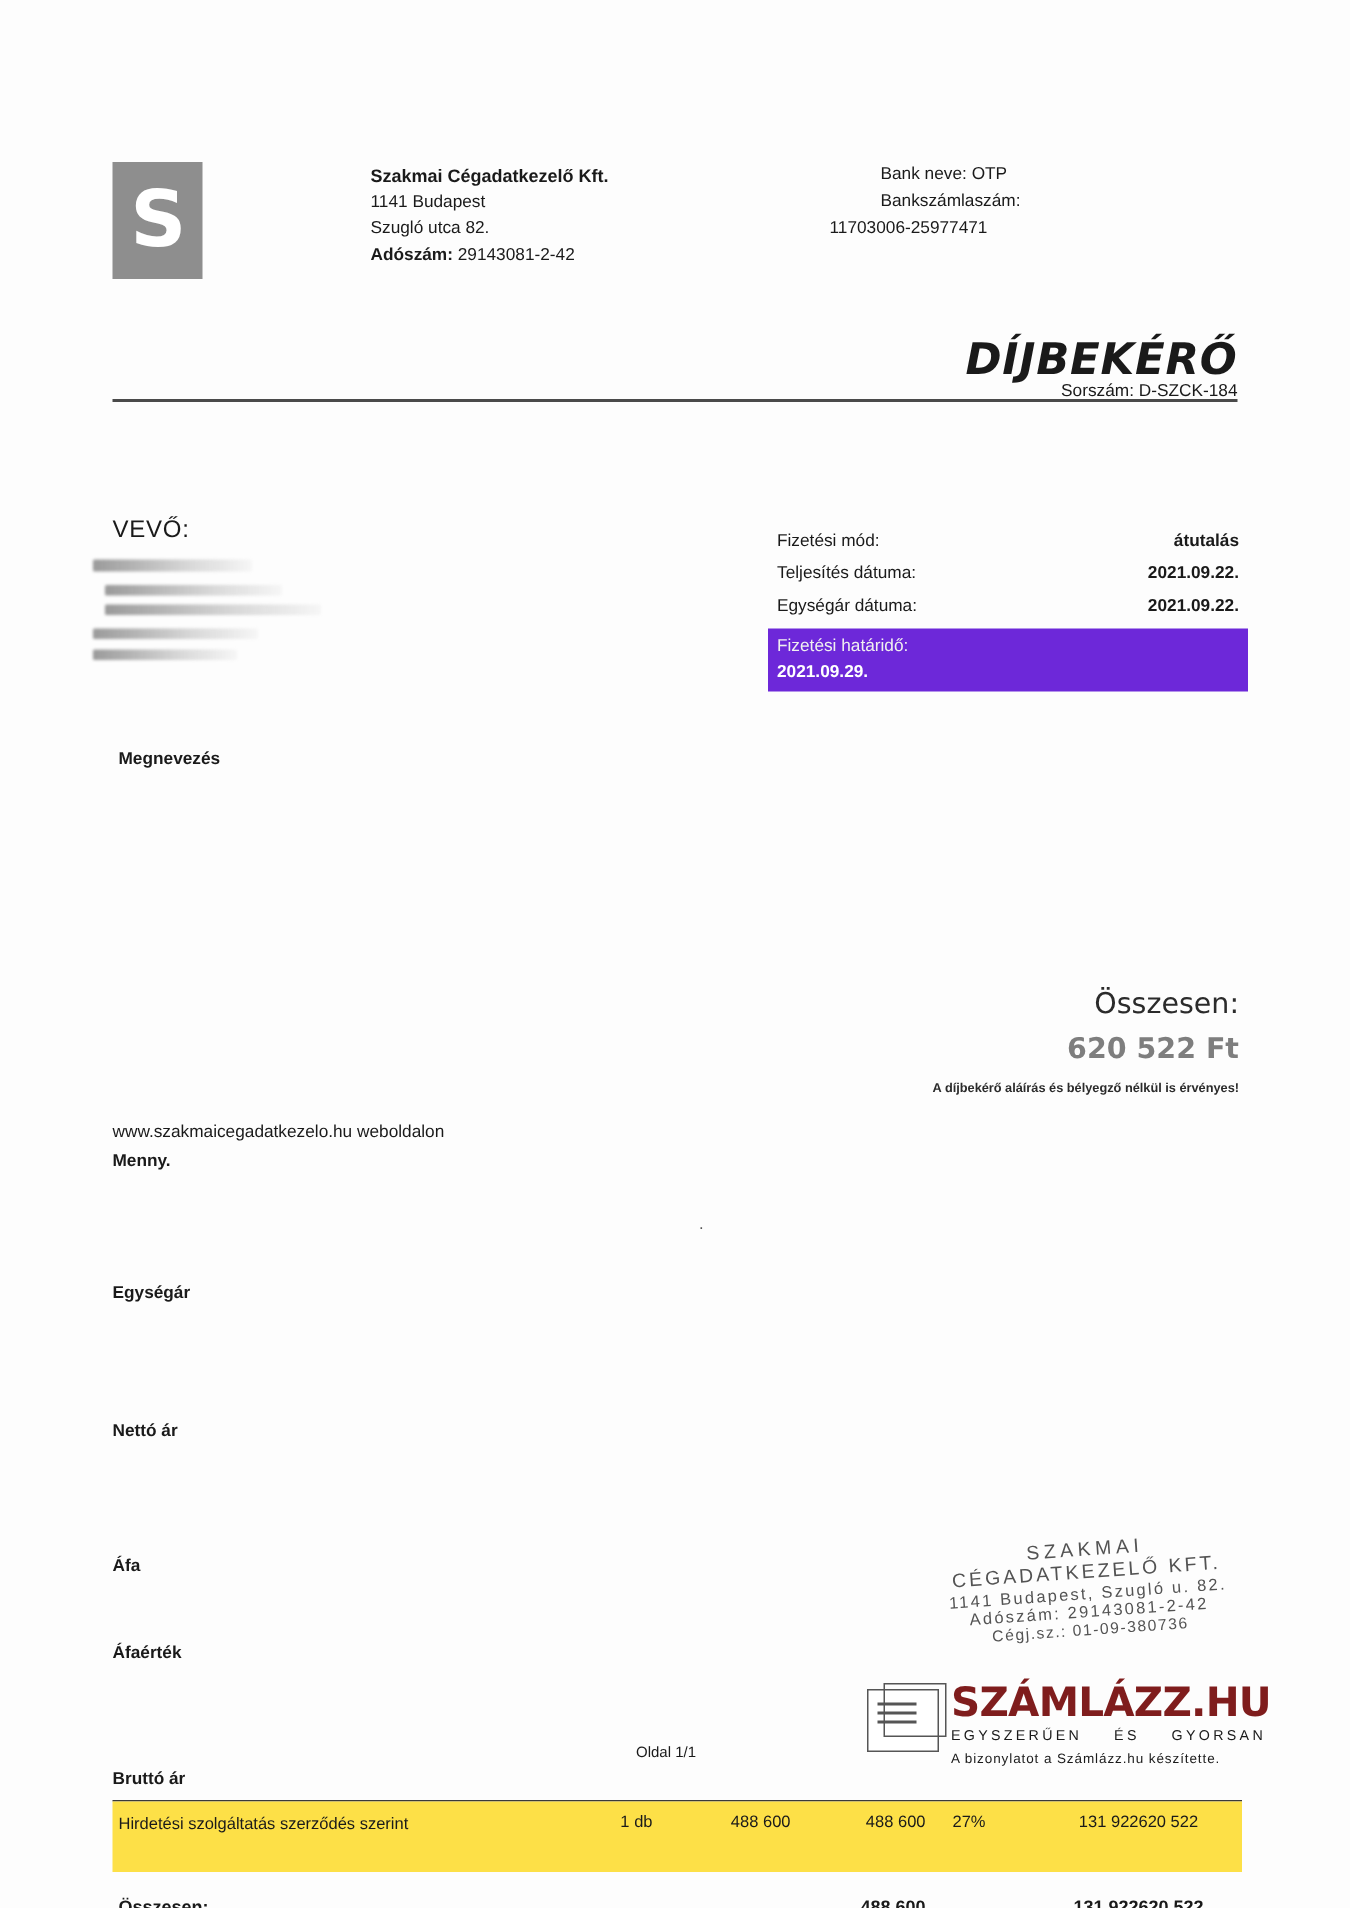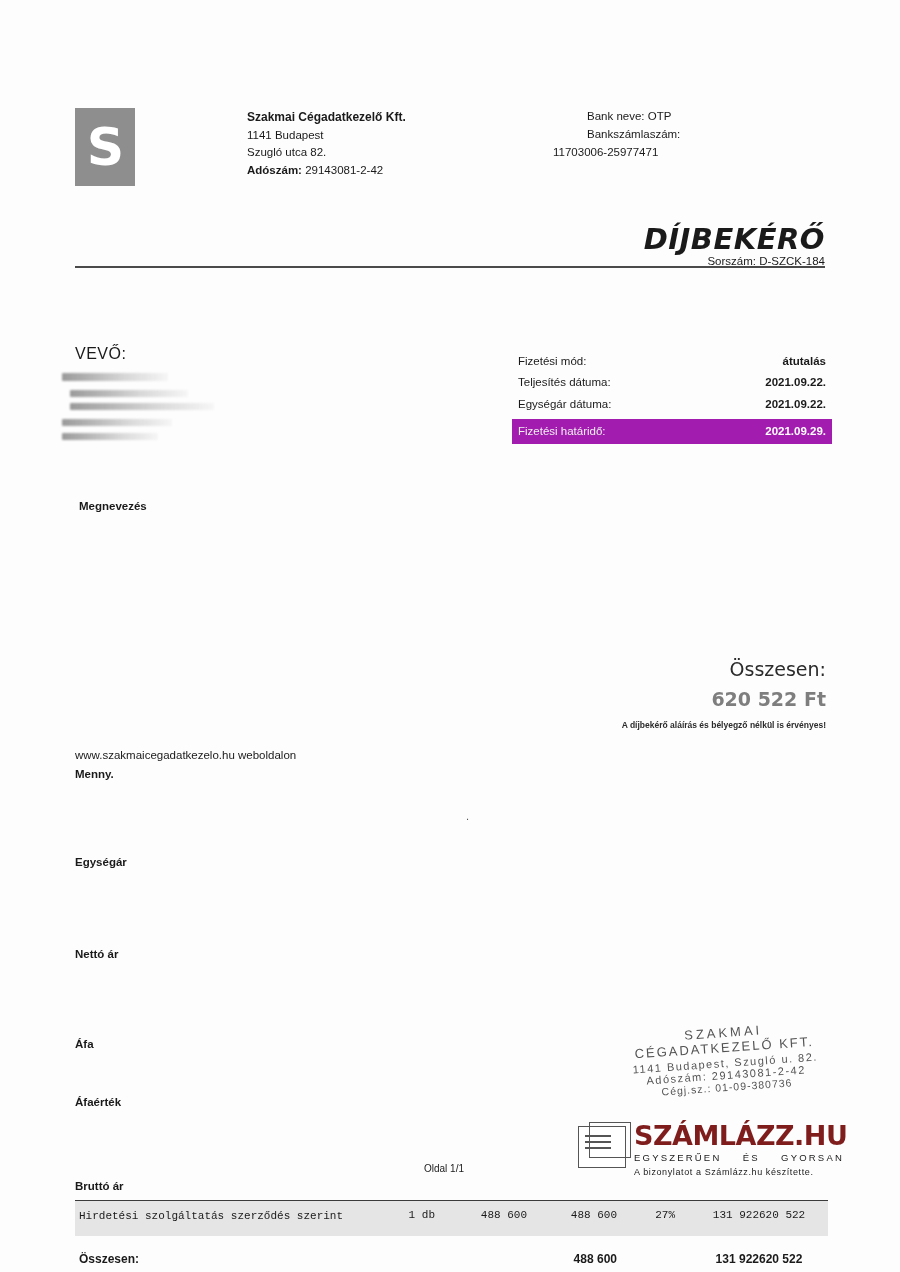--- a/index.html
+++ b/index.html
@@ -116,26 +116,27 @@
     font-size: 11.5px;
   }
   .meta-row {
     display: flex;
     justify-content: space-between;
     padding: 2px 0;
     line-height: 1.5;
   }
   .meta-row .val { font-weight: bold; }
   .meta-row.highlight {
-    background: #a21caf;
+    background: #6d28d9;
     color: #ffffff;
     padding: 4px 6px;
     margin-top: 4px;
     margin-left: -6px;
     margin-right: -6px;
+    flex-direction: column;
   }
   .meta-row.highlight .lbl { color: #f0f0f0; font-weight: normal; }
   .meta-row.highlight .val { color: #ffffff; font-weight: bold; }
 
   
   .table {
     position: absolute;
     left: 75px;
     right: 72px;
     top: 500px;
@@ -146,29 +147,28 @@
     align-items: flex-start;
   }
   .thead {
     font-weight: bold;
     font-size: 11.5px;
     padding-bottom: 8px;
     border-bottom: 1.5px solid #3a3a3a;
     flex-direction: column;
   }
   .tbody-row {
-    background: #e5e5e5;
-    padding: 8px 0 12px 0;
-    font-family: Liberation Mono, monospace;
+    background: #fde047;
+    padding: 8px 0 24px 0;
   }
   .c-name   { flex: 0 0 268px; padding-left: 4px; }
   .c-qty    { flex: 0 0 88px;  text-align: right; }
   .c-unit   { flex: 0 0 92px;  text-align: right; }
   .c-net    { flex: 0 0 90px;  text-align: right; }
-  .c-vat    { flex: 0 0 58px;  text-align: right; }
+  .c-vat    { flex: 0 0 58px;  text-align: center; }
   .c-vatval { flex: 0 0 84px;  text-align: right; }
   .c-gross  { flex: 1 1 auto;  padding-right: 4px; }
 
   .tbody-row .c-name { line-height: 1.4; }
 
   .totals-row {
     display: flex;
     font-weight: bold;
     font-size: 12px;
     padding-top: 16px;

